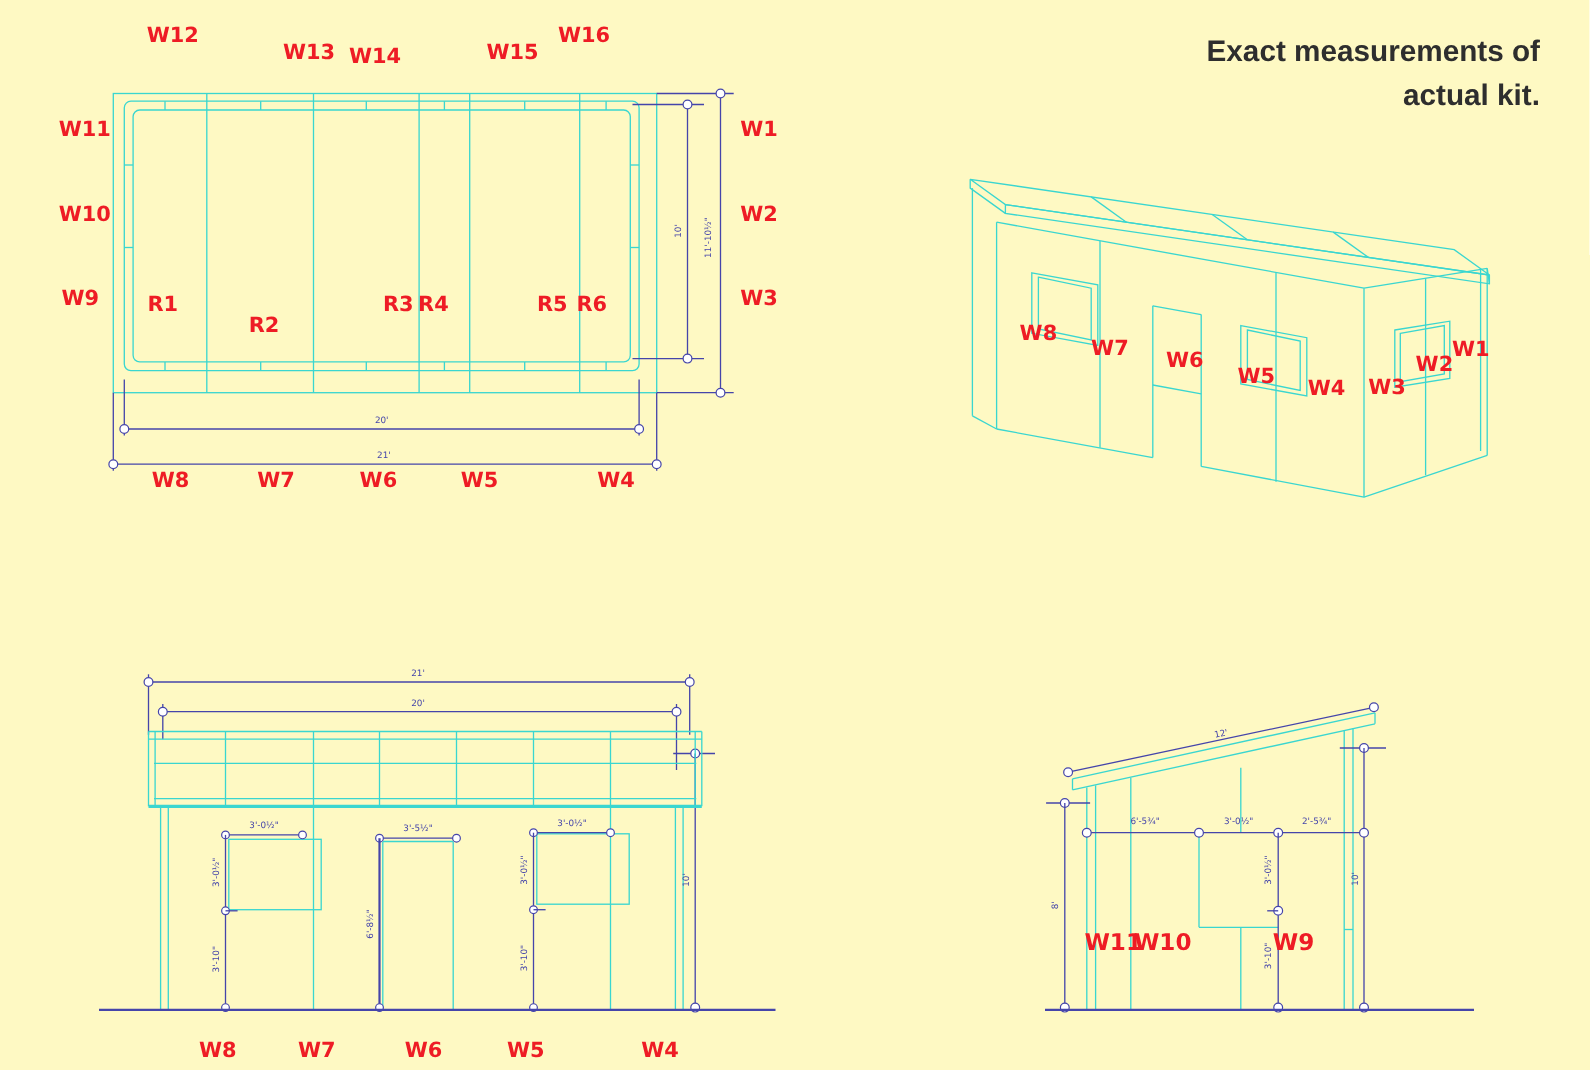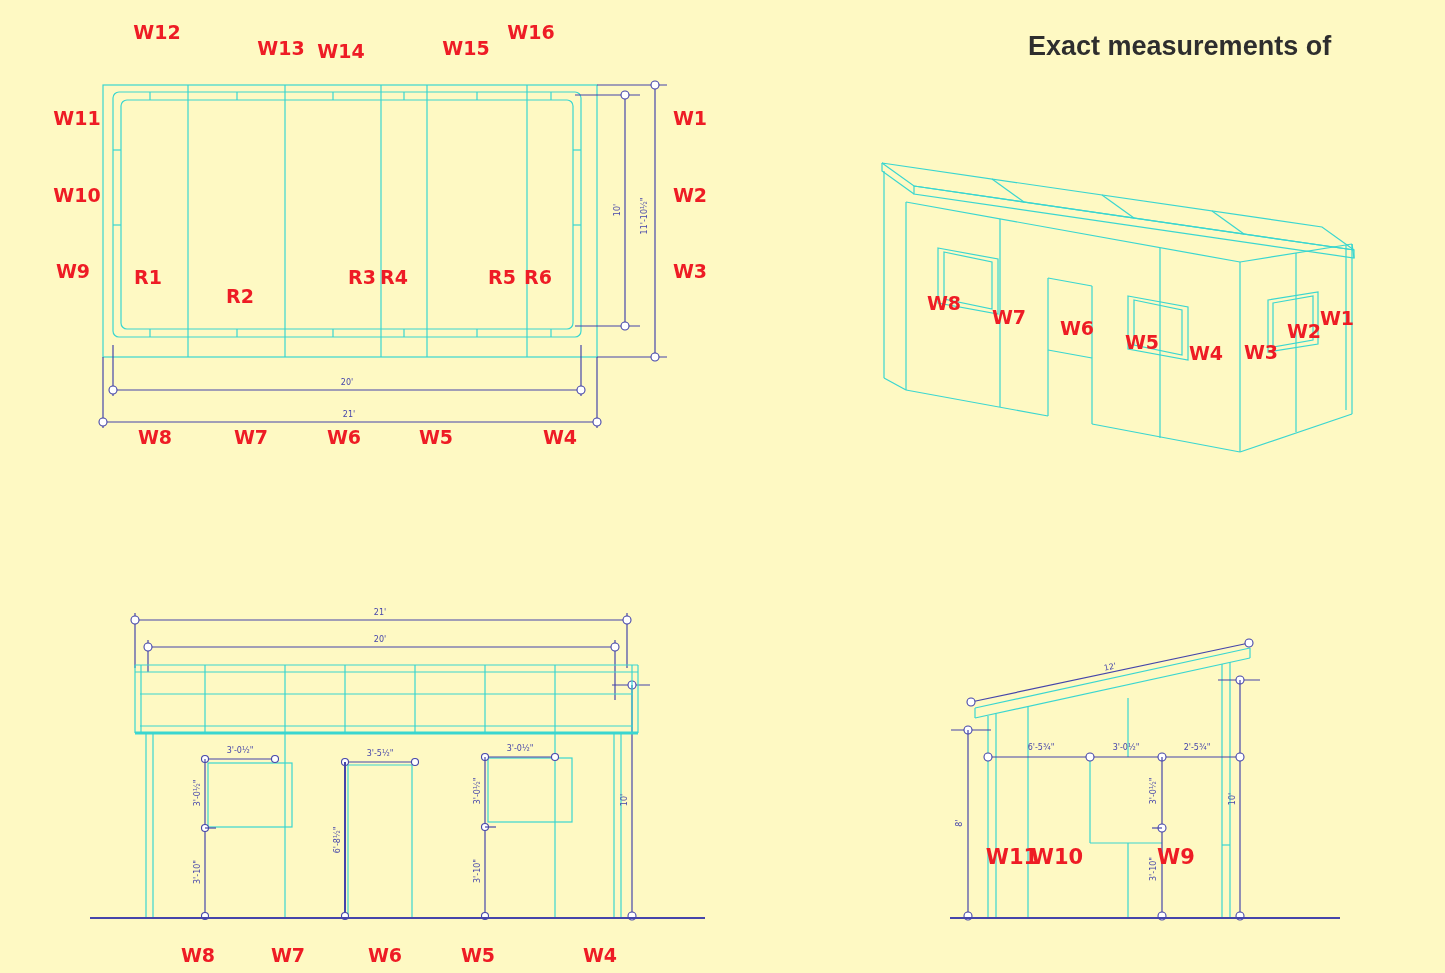--- a/index.html
+++ b/index.html
@@ -17,21 +17,21 @@
   .lb{stroke:var(--blue);fill:none;stroke-width:1.2;}
   .lbt{stroke:var(--blue);fill:none;stroke-width:2;}
   .nd{stroke:var(--blue);fill:#ffffff;stroke-width:1.1;}
   .wlabel{position:absolute;color:var(--red);font:600 19px "DejaVu Sans",sans-serif;
           transform:translate(-50%,-50%);white-space:nowrap;}
   .wlabel.big{font-size:21px;}
   .dim{position:absolute;color:var(--blue);font:400 8px "DejaVu Sans",sans-serif;
        transform:translate(-50%,-50%);white-space:nowrap;}
   .dim.rot{transform:translate(-50%,-50%) rotate(-90deg);}
   .dim.rot12{transform:translate(-50%,-50%) rotate(-12deg);}
-  .heading{position:absolute;left:1028px;top:26px;width:372px;text-align:left;
+  .heading{position:absolute;left:1028px;top:26px;width:372px;text-align:right;
            color:var(--ink);font:600 27px "Liberation Sans",sans-serif;line-height:40px;}
 </style>
 </head>
 <body>
 
 <div class="canvas">
 
   <svg style="left:60px;top:60px;" width="640" height="380" viewBox="60 60 640 380">
     <g>
       <rect class="lc" x="103" y="85" width="494" height="272"></rect>
@@ -114,20 +114,21 @@
   <span class="wlabel" style="left:502px;top:277px;">R5</span>
   <span class="wlabel" style="left:538px;top:277px;">R6</span>
 
   <span class="dim rot" style="left:617px;top:210px;">10'</span>
   <span class="dim rot" style="left:644px;top:216px;">11'-10½"</span>
   <span class="dim" style="left:347px;top:382px;">20'</span>
   <span class="dim" style="left:349px;top:414px;">21'</span>
 
   <div class="heading">
     <div>Exact measurements of</div>
+    <div>actual kit.</div>
   </div>
 
   <svg style="left:860px;top:150px;" width="520" height="310" viewBox="860 150 520 310">
     <g>
       <polygon class="lc" points="882,163 1322,227 1354,250 914,186"></polygon>
       <polygon class="lc" points="914,186 1354,250 1354,258 914,194"></polygon>
       <polyline class="lc" points="882,163 882,171 914,194"></polyline>
       <line class="lc" x1="992" y1="179" x2="1024" y2="202"></line>
       <line class="lc" x1="1102" y1="195" x2="1134" y2="218"></line>
       <line class="lc" x1="1212" y1="211" x2="1244" y2="234"></line>

